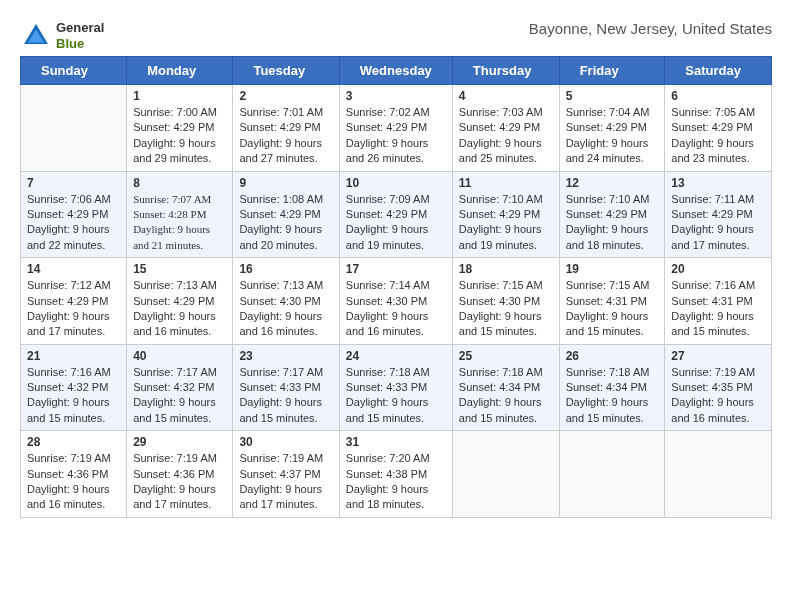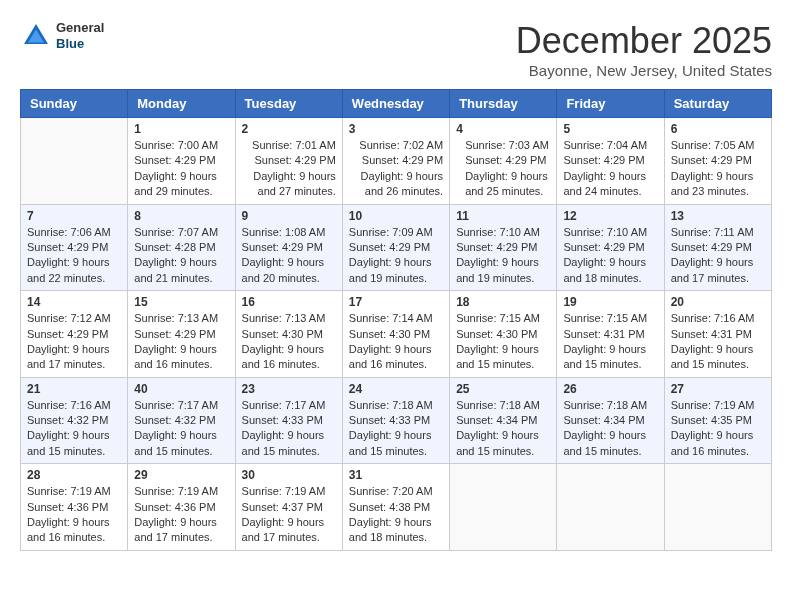--- a/index.html
+++ b/index.html
@@ -7,34 +7,34 @@
       font-family: Arial, sans-serif;
       background: #fff;
       width: 792px;
       min-height: 612px;
       padding: 20px;
     }
     .header {
       display: flex;
       justify-content: space-between;
       align-items: flex-start;
-      margin-bottom: 10px;
+      margin-bottom: 4px;
     }
     .logo {
       display: flex;
       align-items: center;
       gap: 4px;
     }
     .logo-text {
       font-size: 13px;
       font-weight: bold;
       line-height: 1.2;
     }
     .logo-text .general { color: #333; }
-    .logo-text .blue { color: #0c4a6e; }
+    .logo-text .blue { color: #4d7c0f; }
     .logo-icon {
       width: 32px;
       height: 32px;
     }
     .title-block {
       text-align: right;
     }
     .month-title {
       font-size: 36px;
       font-weight: normal;
@@ -47,21 +47,21 @@
     }
     .calendar {
       width: 100%;
       border-collapse: collapse;
       border: 1px solid #ccc;
     }
     .calendar th {
       background-color: #3a6ebf;
       color: #fff;
       text-align: left;
-      padding: 6px 9px;
+      padding: 6px 20px;
       font-size: 13px;
       font-weight: bold;
       border: 1px solid #2a5aaf;
     }
     .calendar td {
       vertical-align: top;
       padding: 4px 6px;
       font-size: 10.5px;
       color: #333;
       border: 1px solid #ccc;
@@ -95,21 +95,20 @@
     <svg class="logo-icon" viewBox="0 0 40 40">
       <polygon points="20,5 35,30 5,30" fill="#1a6bbf"></polygon>
       <polygon points="20,12 30,28 10,28" fill="#4a9aef"></polygon>
     </svg>
     <div class="logo-text">
       <span class="general">General</span><br>
       <span class="blue">Blue</span>
     </div>
   </div>
   <div class="title-block">
-    <div class="month-title">December 2025</div>
     <div class="subtitle">Bayonne, New Jersey, United States</div>
   </div>
 </div>
 
 <table class="calendar">
   <thead>
     <tr>
     <th>Sunday</th>
         <th>Monday</th>
         <th>Tuesday</th>
@@ -124,35 +123,35 @@
         <td class="empty"></td>
         <td>
           <span class="day-number">1</span>
           <div class="day-info" style="white-space: pre-line;">Sunrise: 7:00 AM
 Sunset: 4:29 PM
 Daylight: 9 hours
 and 29 minutes.</div>
         </td>
         <td>
           <span class="day-number">2</span>
-          <div class="day-info" style="white-space: pre-line; text-align: right;">Sunrise: 7:01 AM
+          <div class="day-info" style="white-space: pre-line;">Sunrise: 7:01 AM
 Sunset: 4:29 PM
 Daylight: 9 hours
 and 27 minutes.</div>
         </td>
         <td>
           <span class="day-number">3</span>
-          <div class="day-info" style="white-space: pre-line; text-align: right;">Sunrise: 7:02 AM
+          <div class="day-info" style="white-space: pre-line;">Sunrise: 7:02 AM
 Sunset: 4:29 PM
 Daylight: 9 hours
 and 26 minutes.</div>
         </td>
         <td>
           <span class="day-number">4</span>
-          <div class="day-info" style="white-space: pre-line; margin-left: 9px;">Sunrise: 7:03 AM
+          <div class="day-info" style="white-space: pre-line;">Sunrise: 7:03 AM
 Sunset: 4:29 PM
 Daylight: 9 hours
 and 25 minutes.</div>
         </td>
         <td>
           <span class="day-number">5</span>
           <div class="day-info" style="white-space: pre-line;">Sunrise: 7:04 AM
 Sunset: 4:29 PM
 Daylight: 9 hours
 and 24 minutes.</div>
@@ -168,21 +167,21 @@
       <tr class="row-alt">
         <td>
           <span class="day-number">7</span>
           <div class="day-info" style="white-space: pre-line;">Sunrise: 7:06 AM
 Sunset: 4:29 PM
 Daylight: 9 hours
 and 22 minutes.</div>
         </td>
         <td>
           <span class="day-number">8</span>
-          <div class="day-info" style="white-space: pre-line;">Sunrise: 7:07 AM
+          <div class="day-info" style="white-space: pre-line; font-family: Liberation Serif, serif;">Sunrise: 7:07 AM
 Sunset: 4:28 PM
 Daylight: 9 hours
 and 21 minutes.</div>
         </td>
         <td>
           <span class="day-number">9</span>
           <div class="day-info" style="white-space: pre-line;">Sunrise: 1:08 AM
 Sunset: 4:29 PM
 Daylight: 9 hours
 and 20 minutes.</div>

